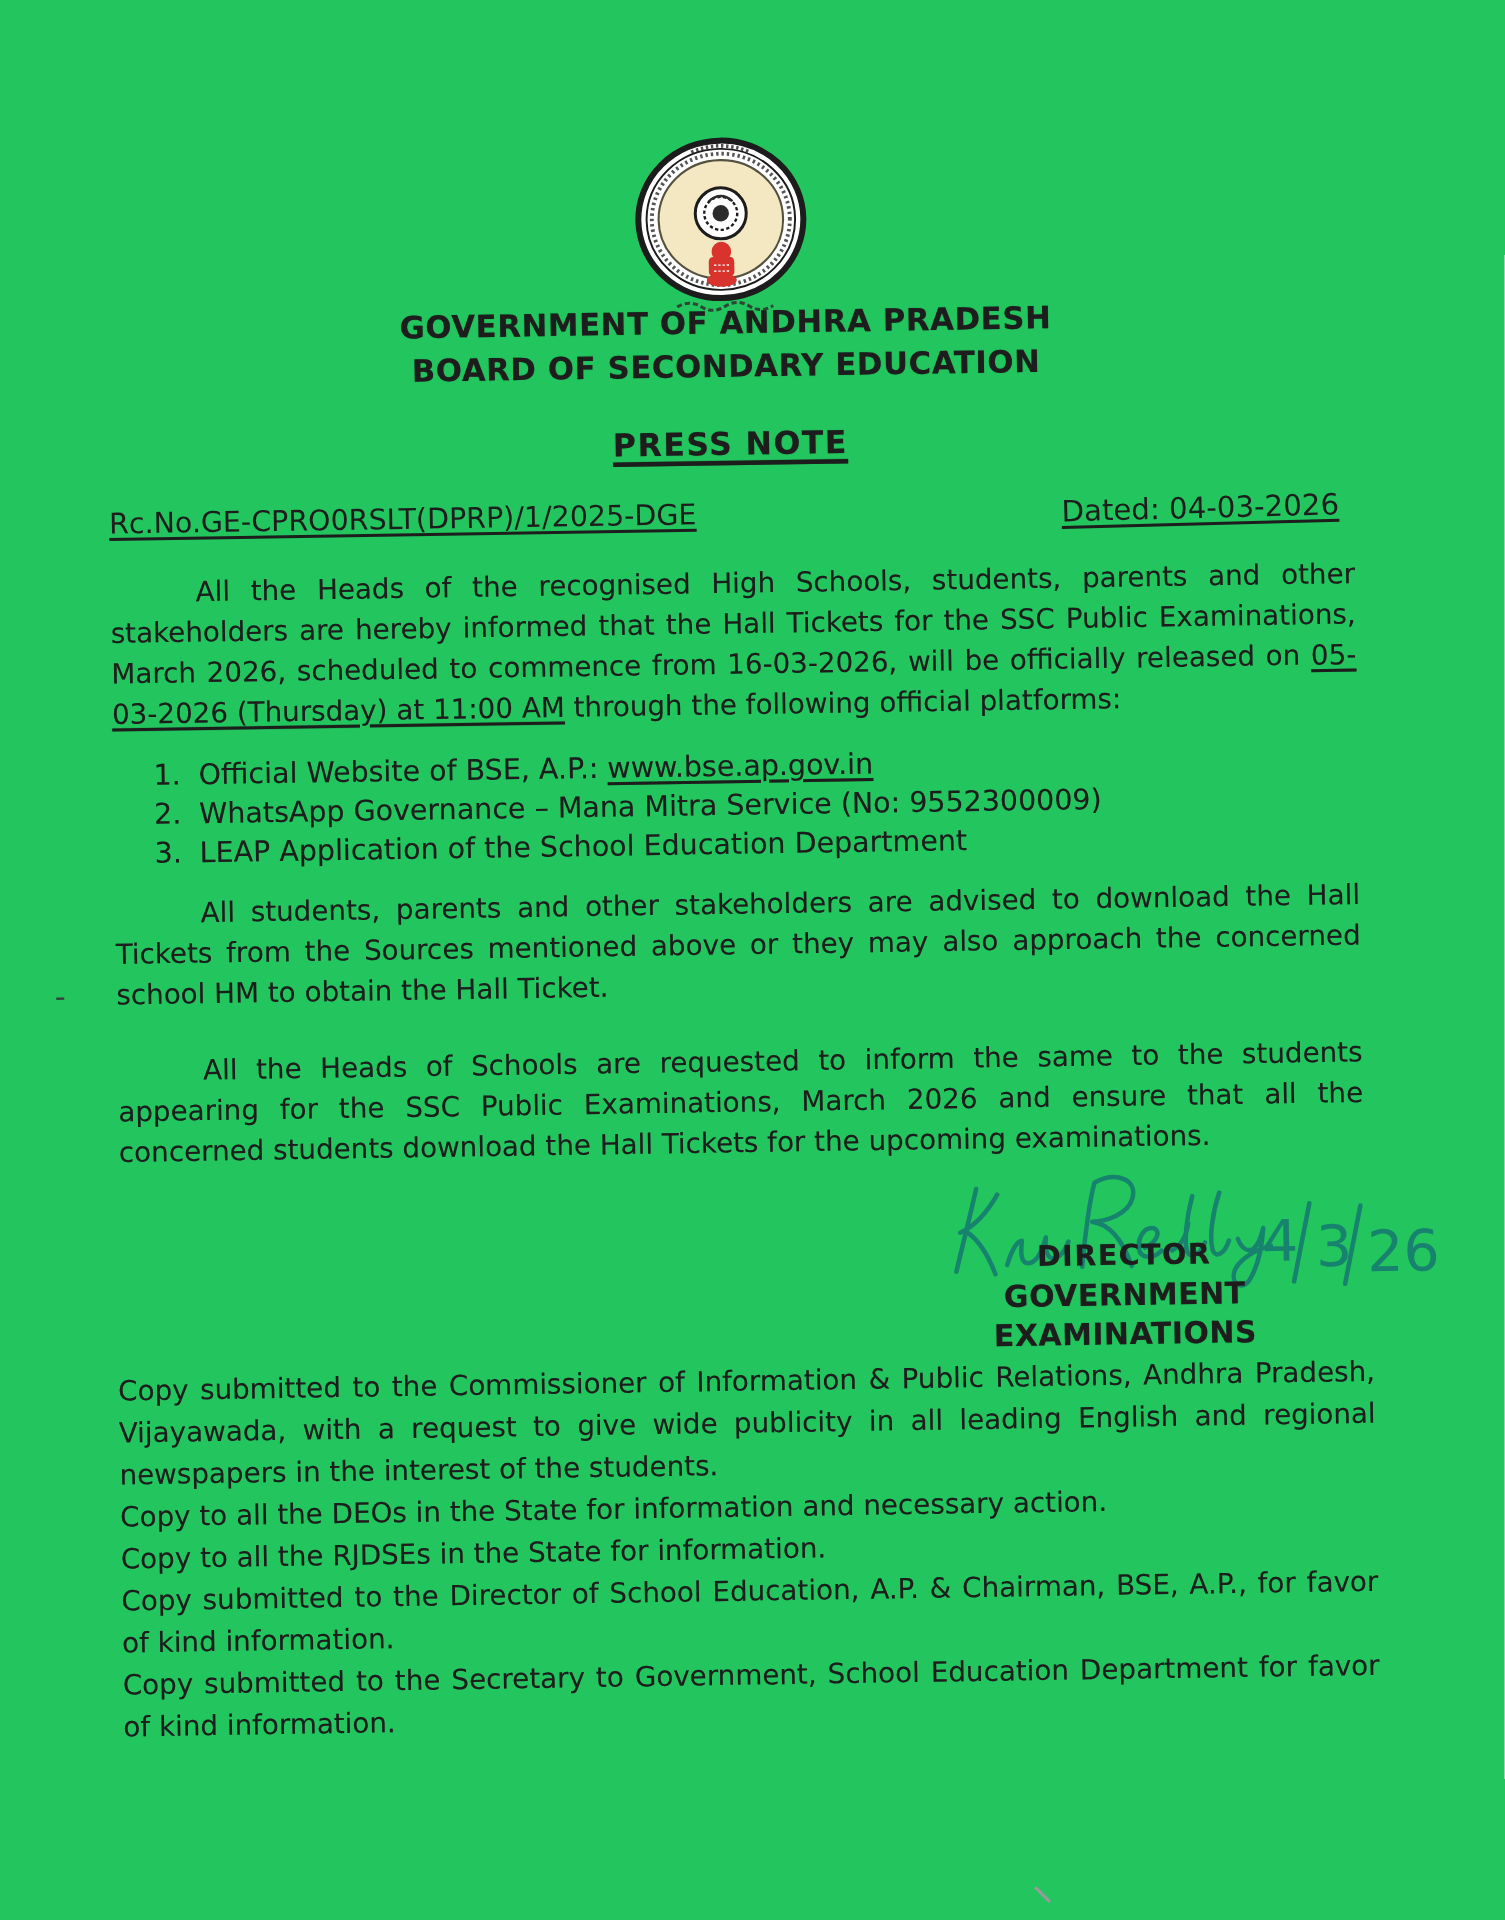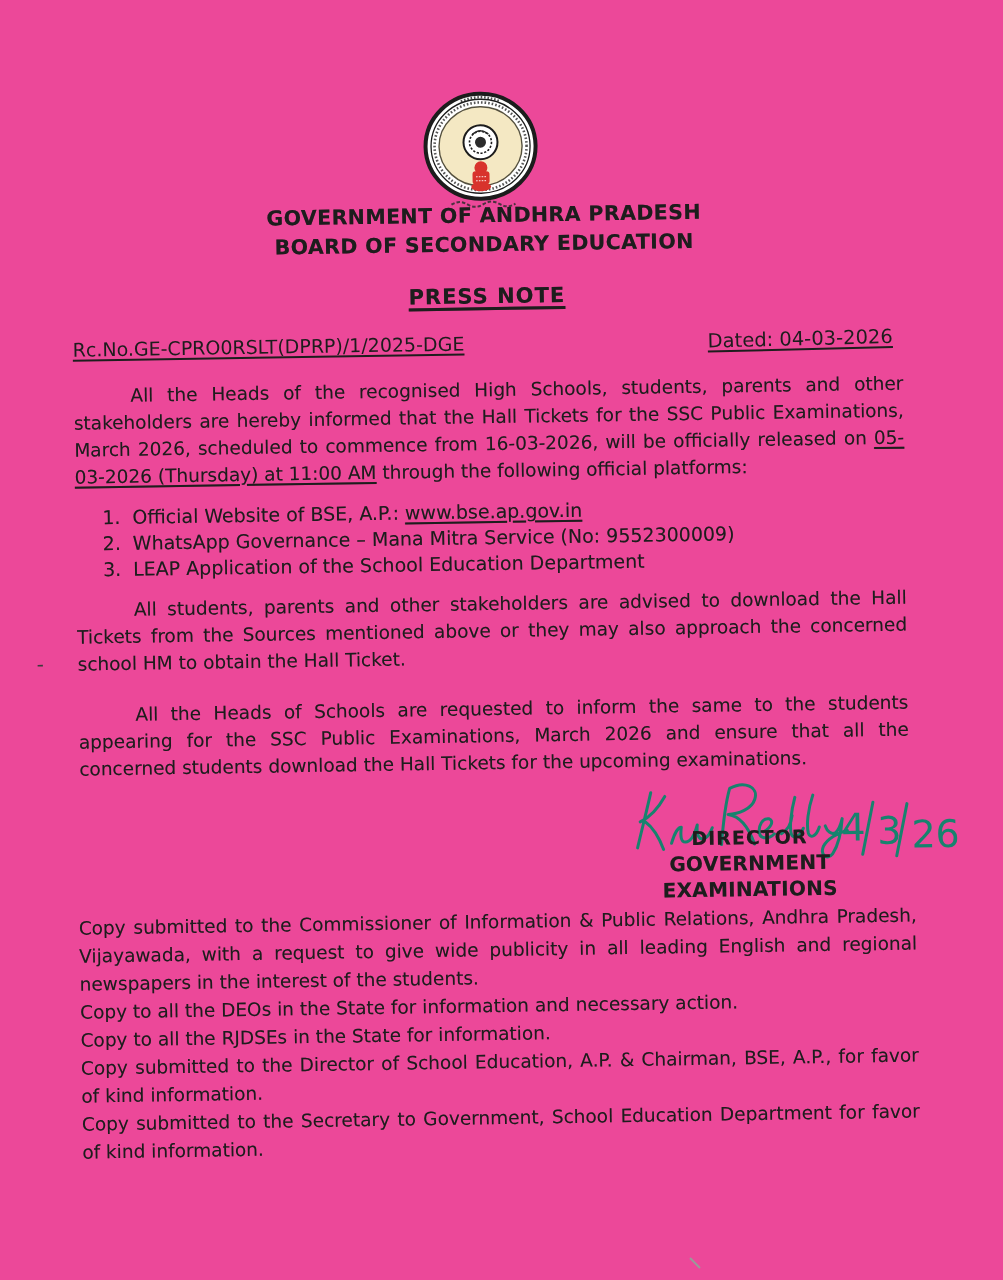--- a/index.html
+++ b/index.html
@@ -1,17 +1,17 @@
 <!DOCTYPE html>
 <html><head>
 <meta charset="utf-8">
 <style>
   html,body{margin:0;padding:0;background:#e8e8e8;}
   .page{
-    position:relative;width:1003px;height:1280px;background:#ec4899;
+    position:relative;width:1003px;height:1280px;background:#22c55e;
     overflow:hidden;font-family:"DejaVu Sans","Liberation Sans",sans-serif;
     color:#1d1d1d;
   }
   .tilt{position:absolute;inset:0;transform:rotate(-0.9deg);transform-origin:500px 620px;}
   .u{text-decoration:underline;text-decoration-thickness:1.5px;text-underline-offset:3px;}
   .emblem{position:absolute;left:424px;top:90px;width:128px;height:122px;}
   .org{
     position:absolute;left:0;top:201px;width:980px;text-align:center;
     font-weight:bold;font-size:20.5px;line-height:28.5px;letter-spacing:.4px;
     text-shadow:0 0 .5px rgba(25,25,25,.45);

